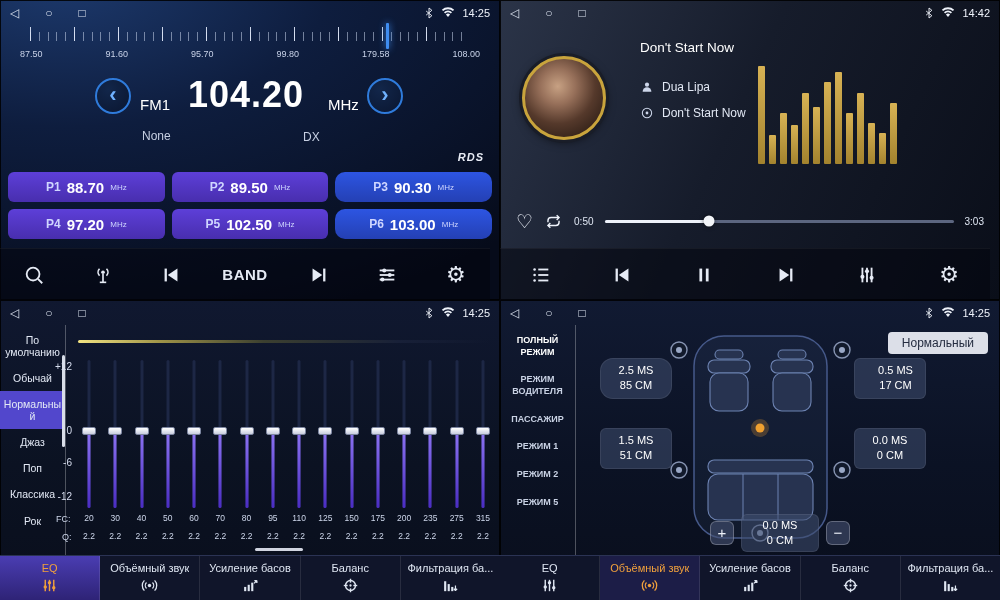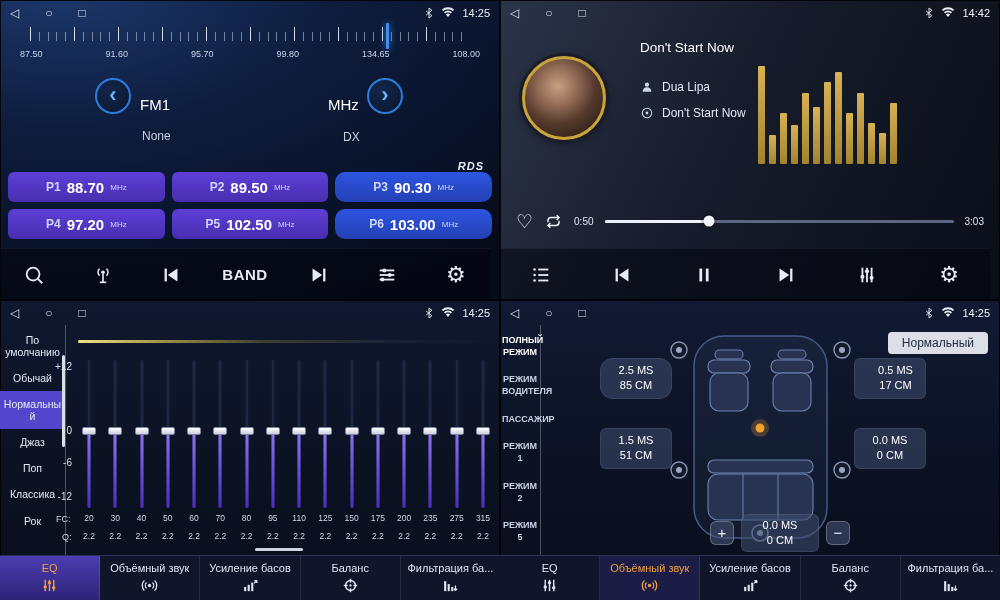--- a/index.html
+++ b/index.html
@@ -31,22 +31,22 @@
     box-shadow:0 0 7px #3f8df0;}
   .scale-labels{position:absolute;left:20px;right:20px;top:49px;display:flex;justify-content:space-between;
     font-size:9px;color:#c8d2e8;}
   .chev{position:absolute;width:36px;height:36px;border-radius:50%;border:2px solid #2f7bdb;
     background:radial-gradient(circle at 35% 30%,#12264a,#0a1630);color:#6fb2ff;font-size:22px;font-weight:bold;
     display:flex;align-items:center;justify-content:center;cursor:pointer;line-height:0;padding-bottom:3px;}
   .band-name{position:absolute;left:140px;top:96px;font-size:15px;}
   .band-sub{position:absolute;left:142px;top:129px;font-size:12px;color:#c6cfe2;}
   .bigfreq{position:absolute;left:188px;top:74px;font-size:36px;font-weight:bold;letter-spacing:1px;}
   .freq-unit{position:absolute;left:328px;top:96px;font-size:15px;}
-  .dx{position:absolute;left:303px;top:130px;font-size:12px;color:#c6cfe2;margin-left:40px;}
-  .rds{position:absolute;right:16px;top:160px;font-size:11px;font-style:italic;font-weight:bold;
+  .dx{position:absolute;left:303px;top:130px;font-size:12px;color:#c6cfe2;}
+  .rds{position:absolute;right:16px;top:151px;font-size:11px;font-style:italic;font-weight:bold;
     letter-spacing:1px;color:#e8ecf5;}
   .presets{position:absolute;left:8px;right:8px;top:172px;display:grid;
     grid-template-columns:1fr 1fr 1fr;grid-auto-rows:30px;gap:7px;}
   .preset{display:flex;align-items:center;justify-content:center;gap:6px;border-radius:6px;
     background:linear-gradient(180deg,#5d3fd8,#482eae);cursor:pointer;}
   .preset.blue{background:linear-gradient(180deg,#2d55e2,#2440b4);border-radius:10px;}
   .pid{font-size:12px;color:#cfd6ff;font-weight:bold;text-align:center;}
   .pfreq{font-size:15px;font-weight:bold;}
   .punit{font-size:8px;color:#cfd6ff;}
   .toolbar{position:absolute;left:0;right:10px;bottom:0;height:52px;display:flex;align-items:center;
@@ -107,21 +107,21 @@
   .tab:last-child{border-right:none;}
   .tablabel{font-size:11px;line-height:1;white-space:nowrap;max-width:96px;overflow:hidden;text-overflow:ellipsis;}
   .tabicon{display:flex;}
   .tabicon svg{width:17px;height:17px;}
   .tab.active-bg{background:linear-gradient(180deg,#4a3db2,#2e2376);}
   .tab.active-text{background:rgba(74,61,178,.22);}
   .tab.active-bg .tablabel,.tab.active-text .tablabel,
   .tab.active-bg .tabicon,.tab.active-text .tabicon{color:#f0a03c;}
 
   
-  .mode-list{position:absolute;left:0;top:25px;bottom:45px;width:41px;
+  .mode-list{position:absolute;left:0;top:25px;bottom:45px;width:76px;
     border-right:1px solid rgba(255,255,255,.28);display:flex;flex-direction:column;gap:4px;padding-top:4px;}
   .mode-item{padding:6px 2px;text-align:center;font-size:9px;font-weight:bold;color:#c9d2e4;
     line-height:1.3;cursor:pointer;}
   .mode-item.active{color:#ffffff;}
   .preset-btn{position:absolute;right:12px;top:32px;background:#dcdfe8;color:#242c40;font-size:12px;
     padding:4px 14px;border-radius:4px;cursor:pointer;}
   .car{position:absolute;left:168px;top:28px;width:185px;height:222px;}
   .delaybox{position:absolute;width:72px;padding:4px 0;background:rgba(64,78,112,.55);
     border:1px solid rgba(255,255,255,.08);border-radius:6px;text-align:center;font-size:11px;line-height:1.4;}
   .center-ctrl{position:absolute;left:210px;top:214px;display:flex;align-items:center;gap:7px;z-index:4;}
@@ -163,27 +163,28 @@
     <div class="ruler">
       <div class="ticks-small"></div>
       <div class="ticks-big"></div>
       <div class="pointer" id="freq-pointer" style="left: 81%;"></div>
     </div>
     <div class="scale-labels" id="scale-labels">
         <span>87.50</span>
         <span>91.60</span>
         <span>95.70</span>
         <span>99.80</span>
-        <span>134.65</span>
+        <span>179.58</span>
         <span>108.00</span>
       </div>
 
     <div class="chev" style="left:95px;top:78px;">‹</div>
     <span class="band-name">FM1</span>
     <span class="band-sub">None</span>
+    <span class="bigfreq">104.20</span>
     <span class="freq-unit">MHz</span>
     <span class="dx">DX</span>
     <div class="chev" style="left:367px;top:78px;">›</div>
     <span class="rds">RDS</span>
 
     <div class="presets" id="preset-grid">
         <div class="preset">
           <span class="pid">P1</span>
           <span class="pfreq">88.70</span>
           <span class="punit">MHz</span>

